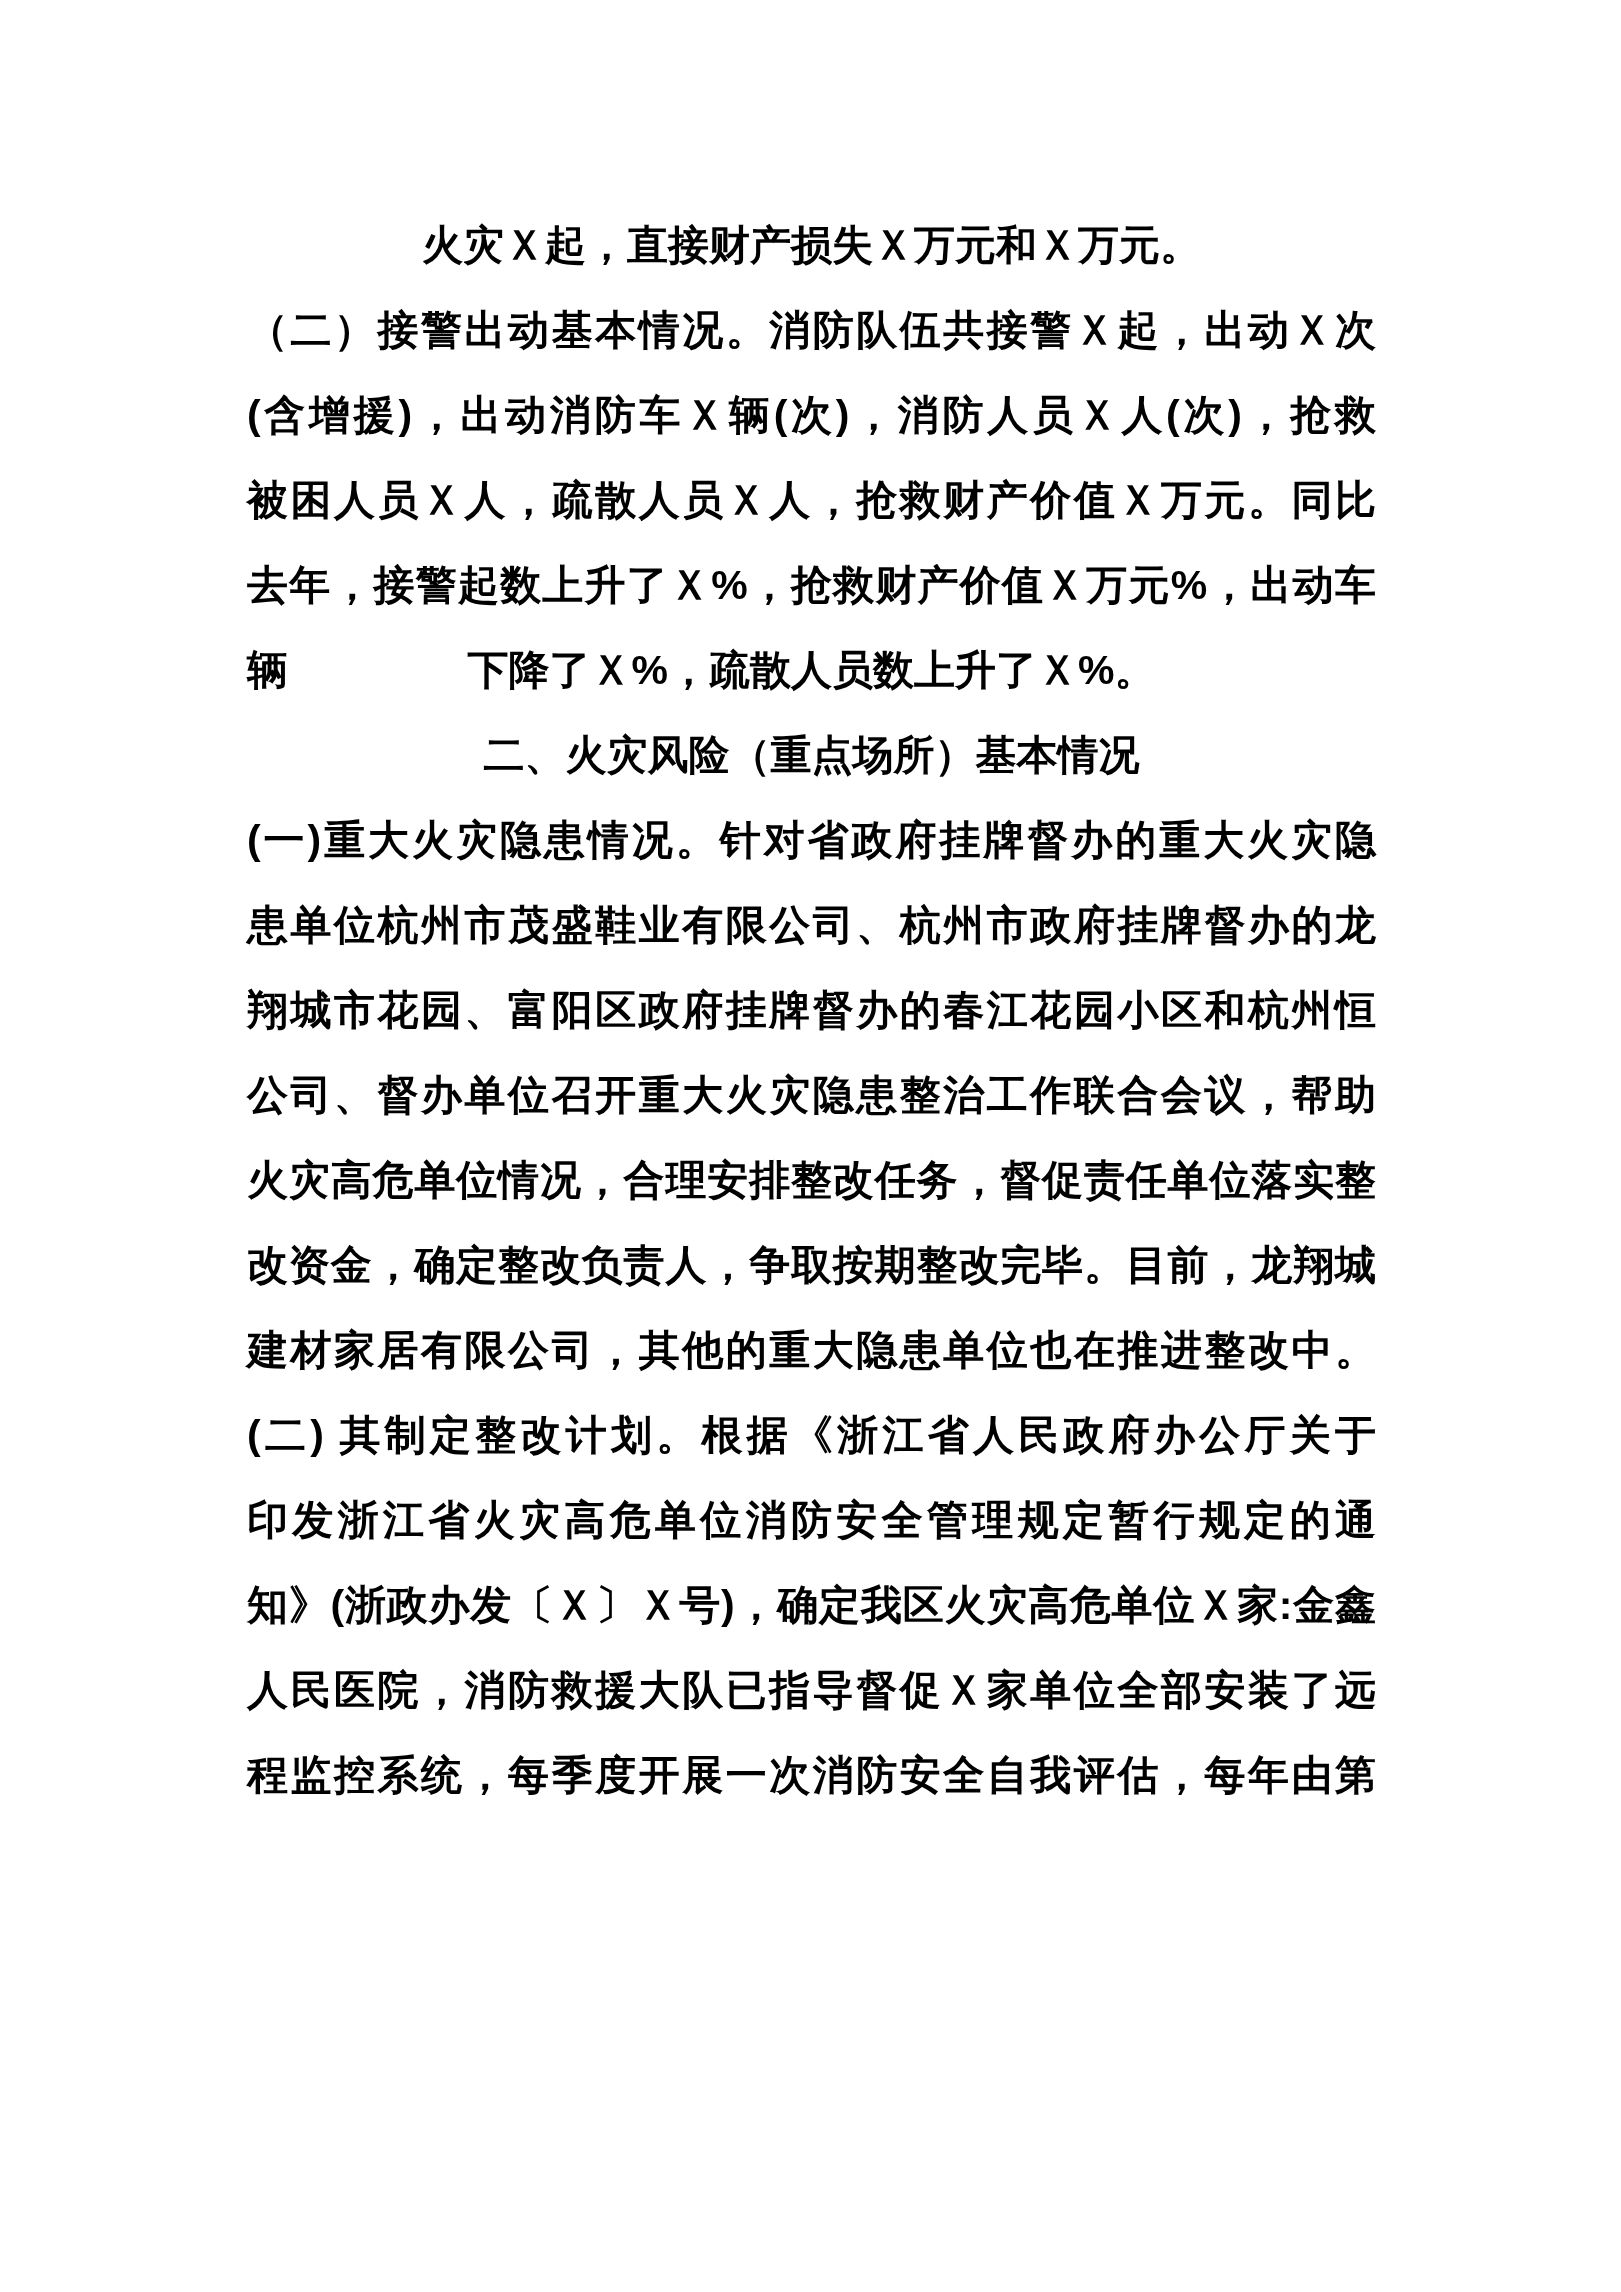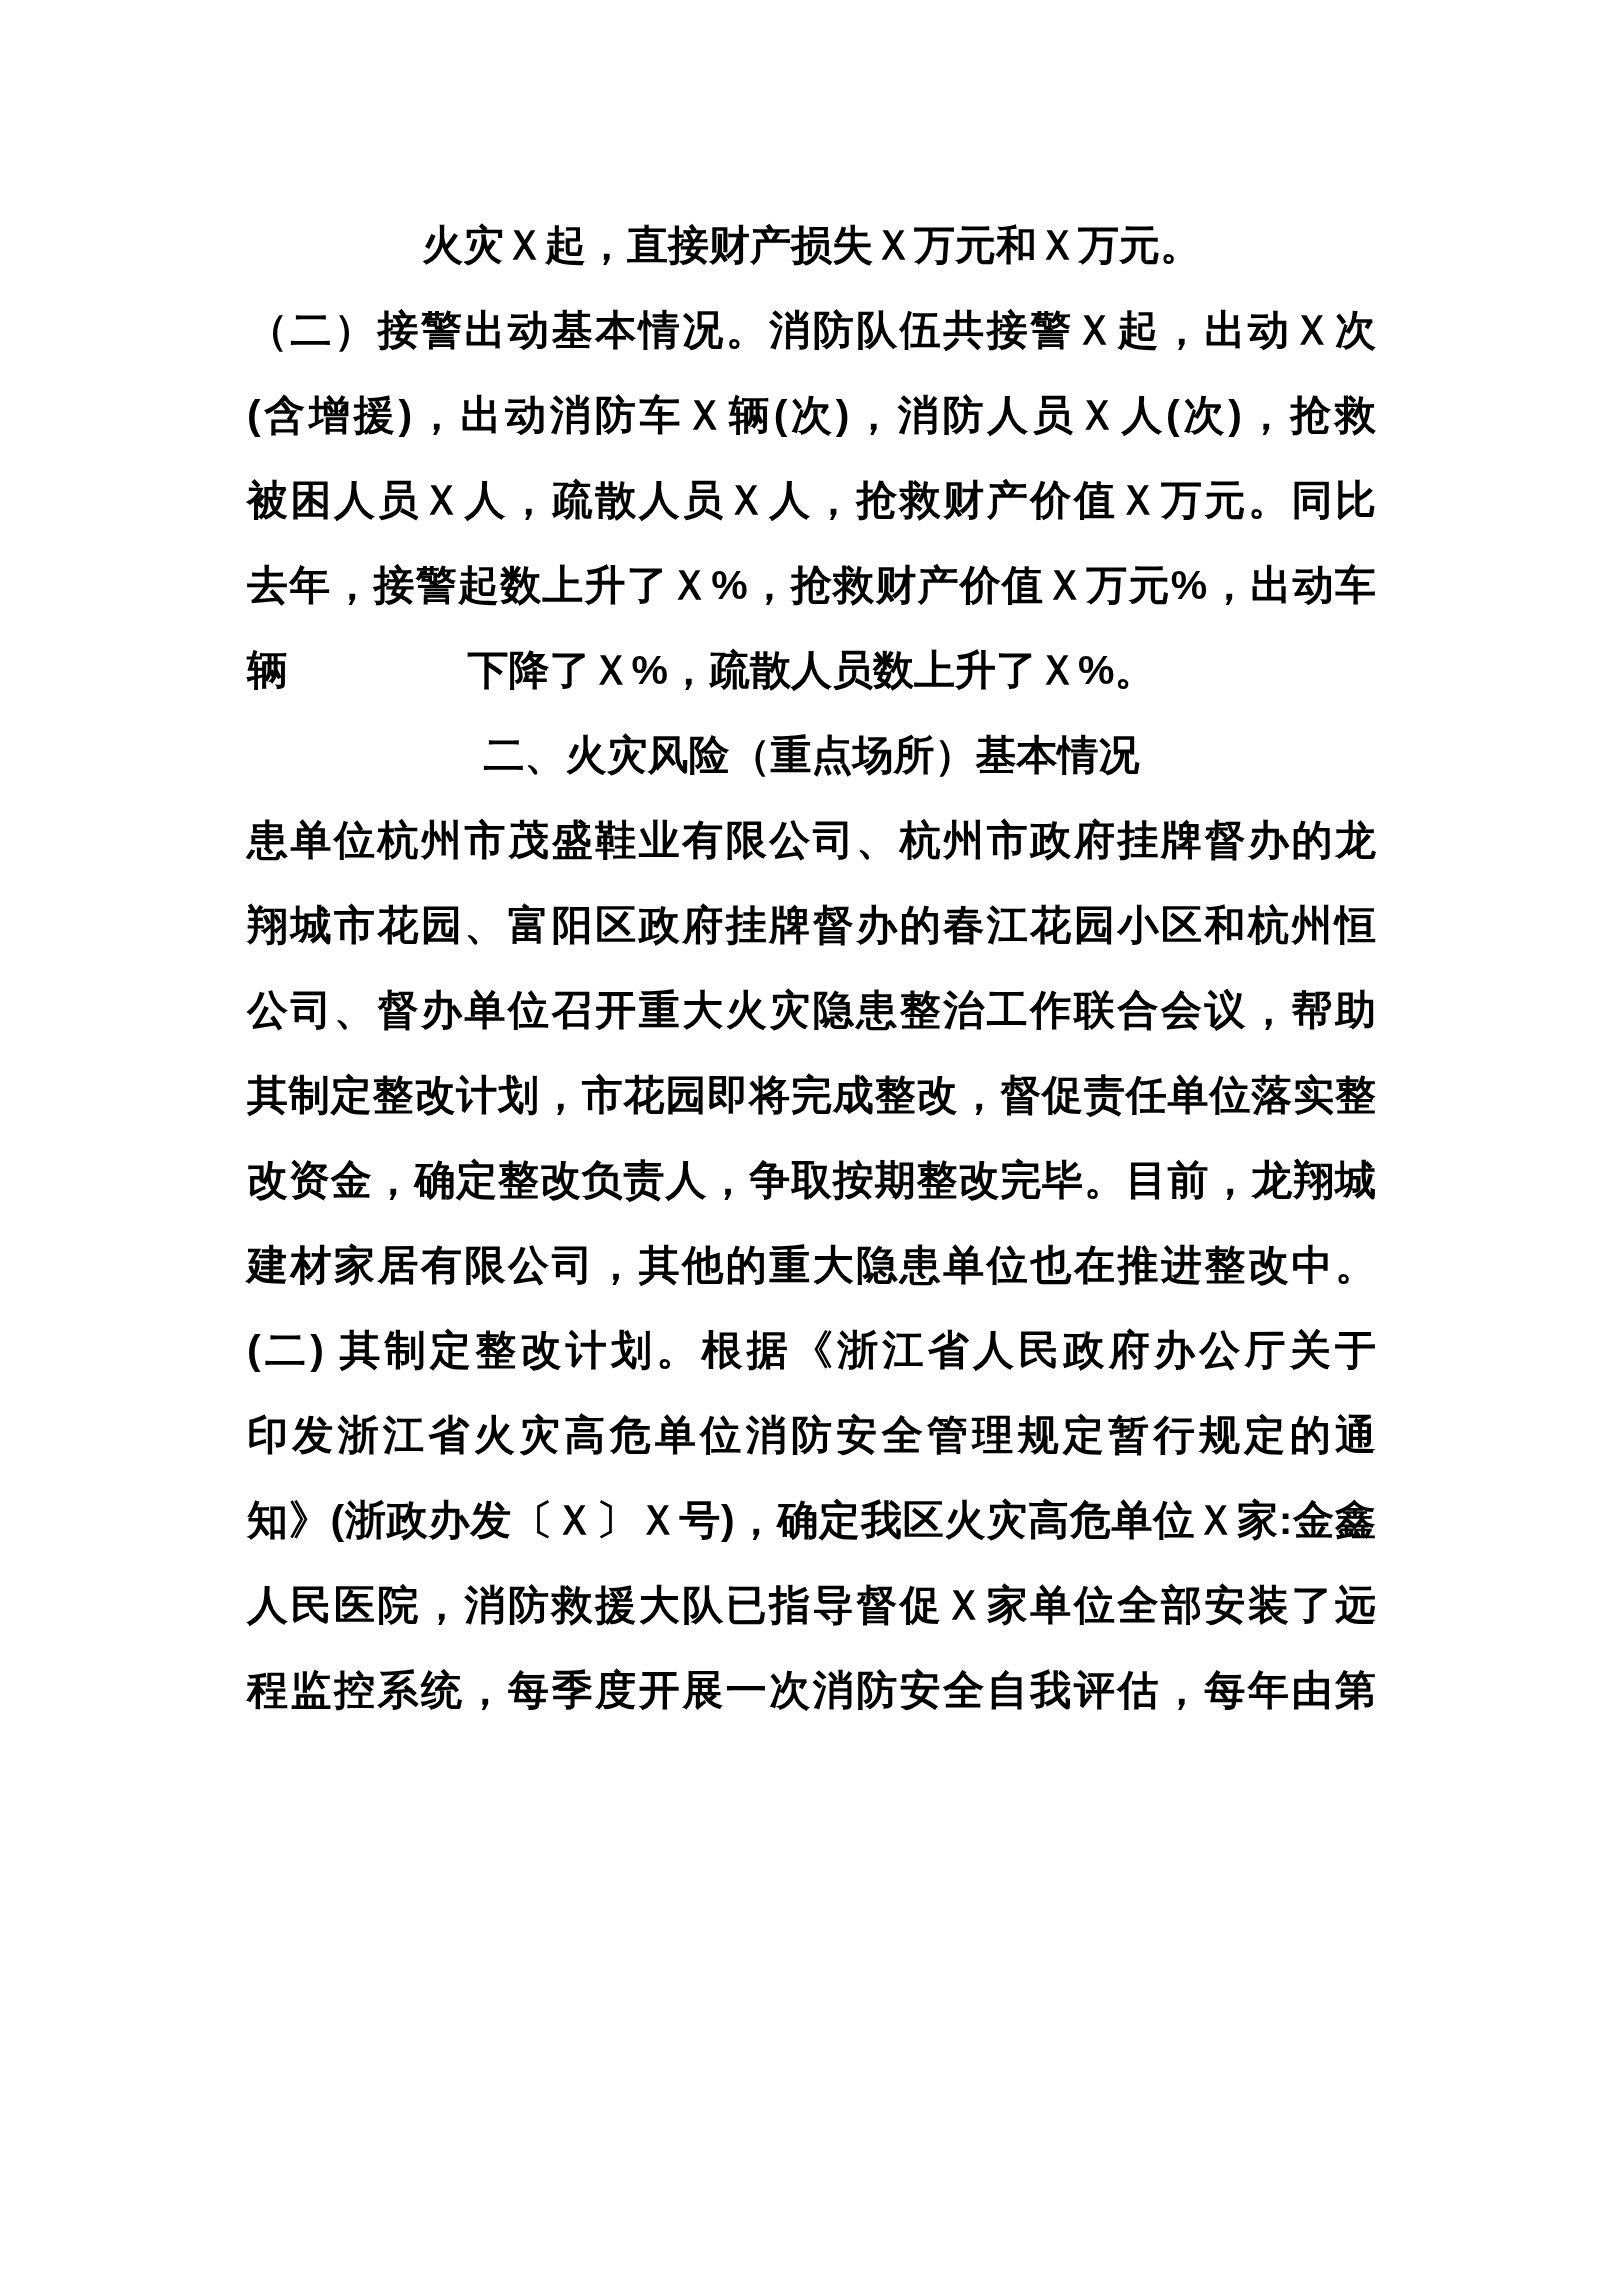--- a/index.html
+++ b/index.html
@@ -38,24 +38,25 @@
 <body>
 
 <div class="page">
   <div class="line">火灾Ｘ起，直接财产损失Ｘ万元和Ｘ万元。</div>
   <div class="line just">（二）接警出动基本情况。消防队伍共接警Ｘ起，出动Ｘ次</div>
   <div class="line just">(含增援)，出动消防车Ｘ辆(次)，消防人员Ｘ人(次)，抢救</div>
   <div class="line just">被困人员Ｘ人，疏散人员Ｘ人，抢救财产价值Ｘ万元。同比</div>
   <div class="line just">去年，接警起数上升了Ｘ%，抢救财产价值Ｘ万元%，出动车辆</div>
   <div class="line">下降了Ｘ%，疏散人员数上升了Ｘ%。</div>
   <div class="line">二、火灾风险（重点场所）基本情况</div>
+  <div class="line just">(一)重大火灾隐患情况。针对省政府挂牌督办的重大火灾隐</div>
   <div class="line just">患单位杭州市茂盛鞋业有限公司、杭州市政府挂牌督办的龙</div>
   <div class="line just">翔城市花园、富阳区政府挂牌督办的春江花园小区和杭州恒</div>
   <div class="line just">公司、督办单位召开重大火灾隐患整治工作联合会议，帮助</div>
-  <div class="line just">其制定整改计划，市花园即将完成整改，督促责任单位落实整</div>
+  <div class="line just">火灾高危单位情况，合理安排整改任务，督促责任单位落实整</div>
   <div class="line just">改资金，确定整改负责人，争取按期整改完毕。目前，龙翔城</div>
   <div class="line just">建材家居有限公司，其他的重大隐患单位也在推进整改中。</div>
   <div class="line just">(二) 其制定整改计划。根据《浙江省人民政府办公厅关于</div>
   <div class="line just">印发浙江省火灾高危单位消防安全管理规定暂行规定的通</div>
   <div class="line just">知》(浙政办发〔Ｘ〕Ｘ号)，确定我区火灾高危单位Ｘ家:金鑫</div>
   <div class="line just">人民医院，消防救援大队已指导督促Ｘ家单位全部安装了远</div>
   <div class="line just">程监控系统，每季度开展一次消防安全自我评估，每年由第</div>
 </div>
 
 

